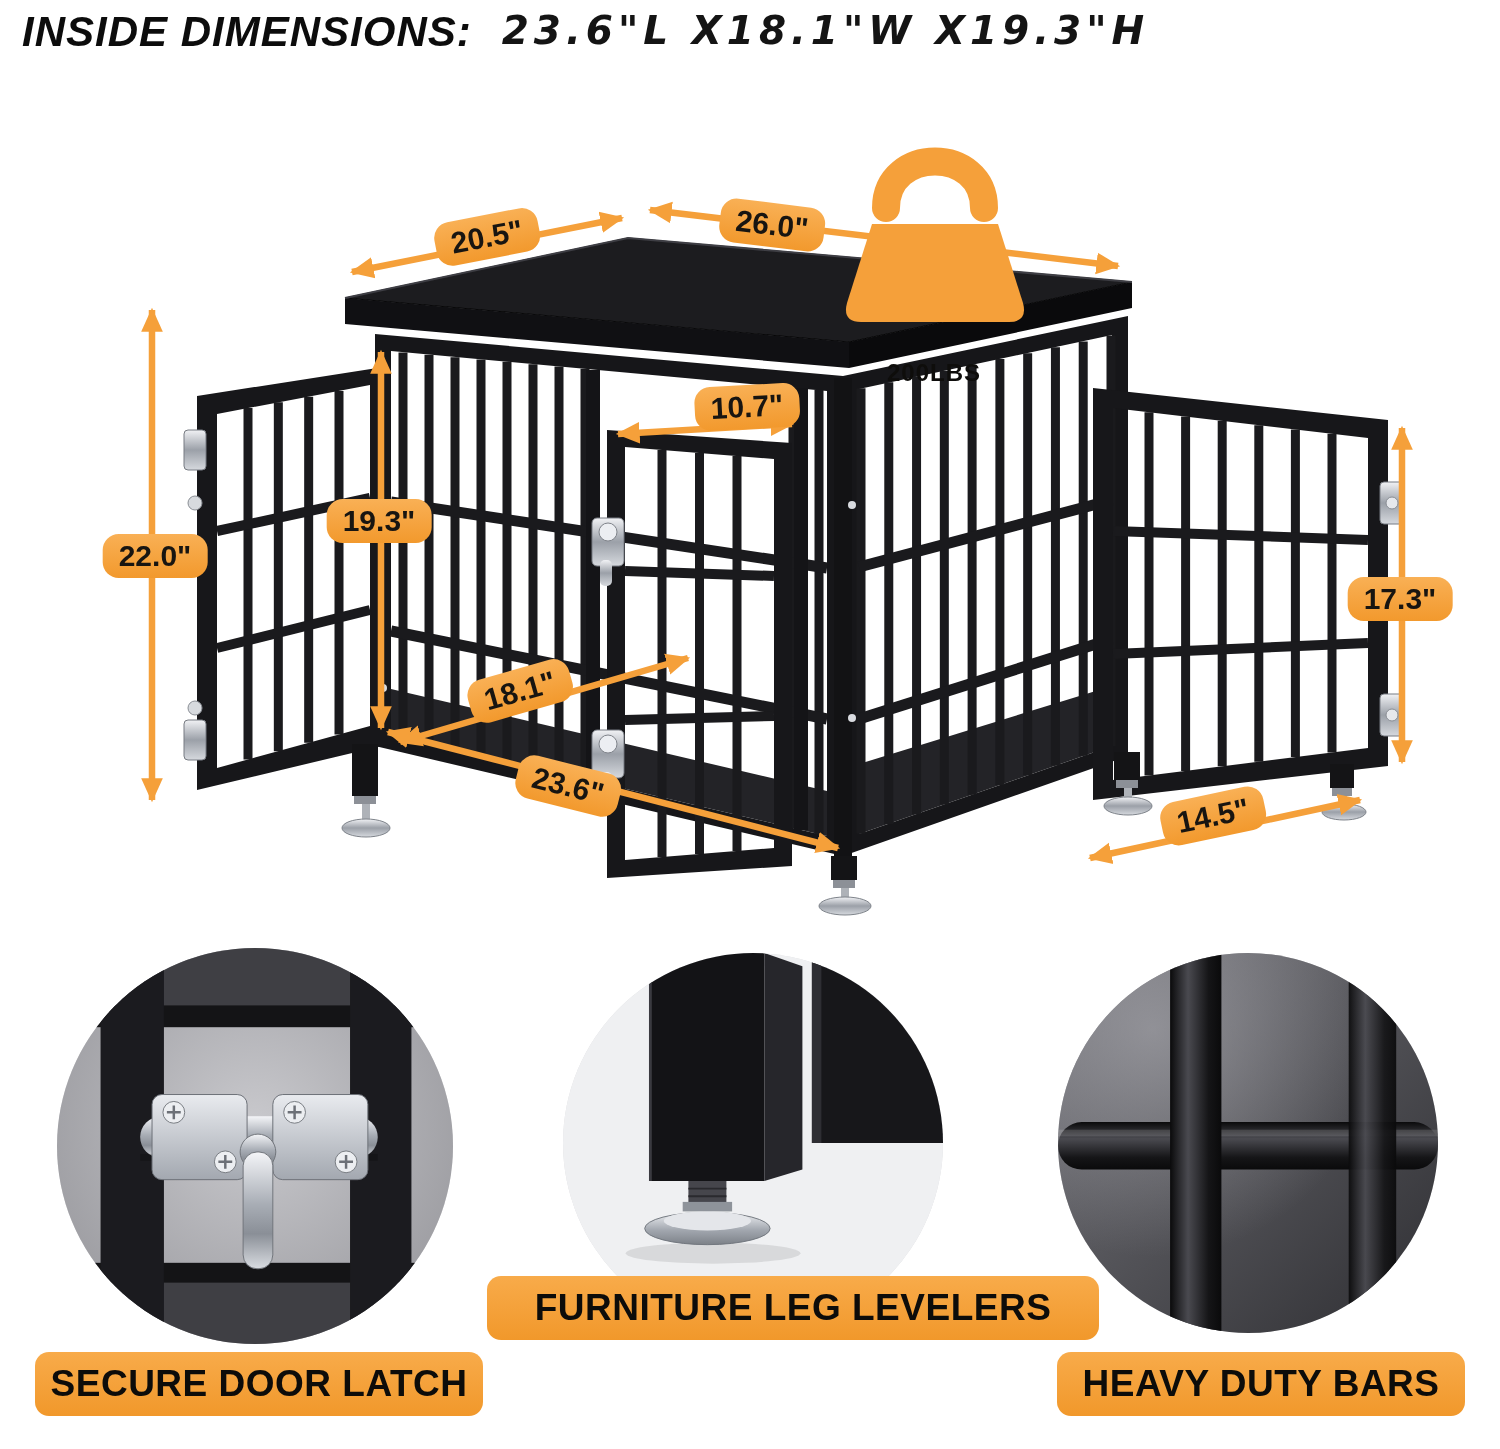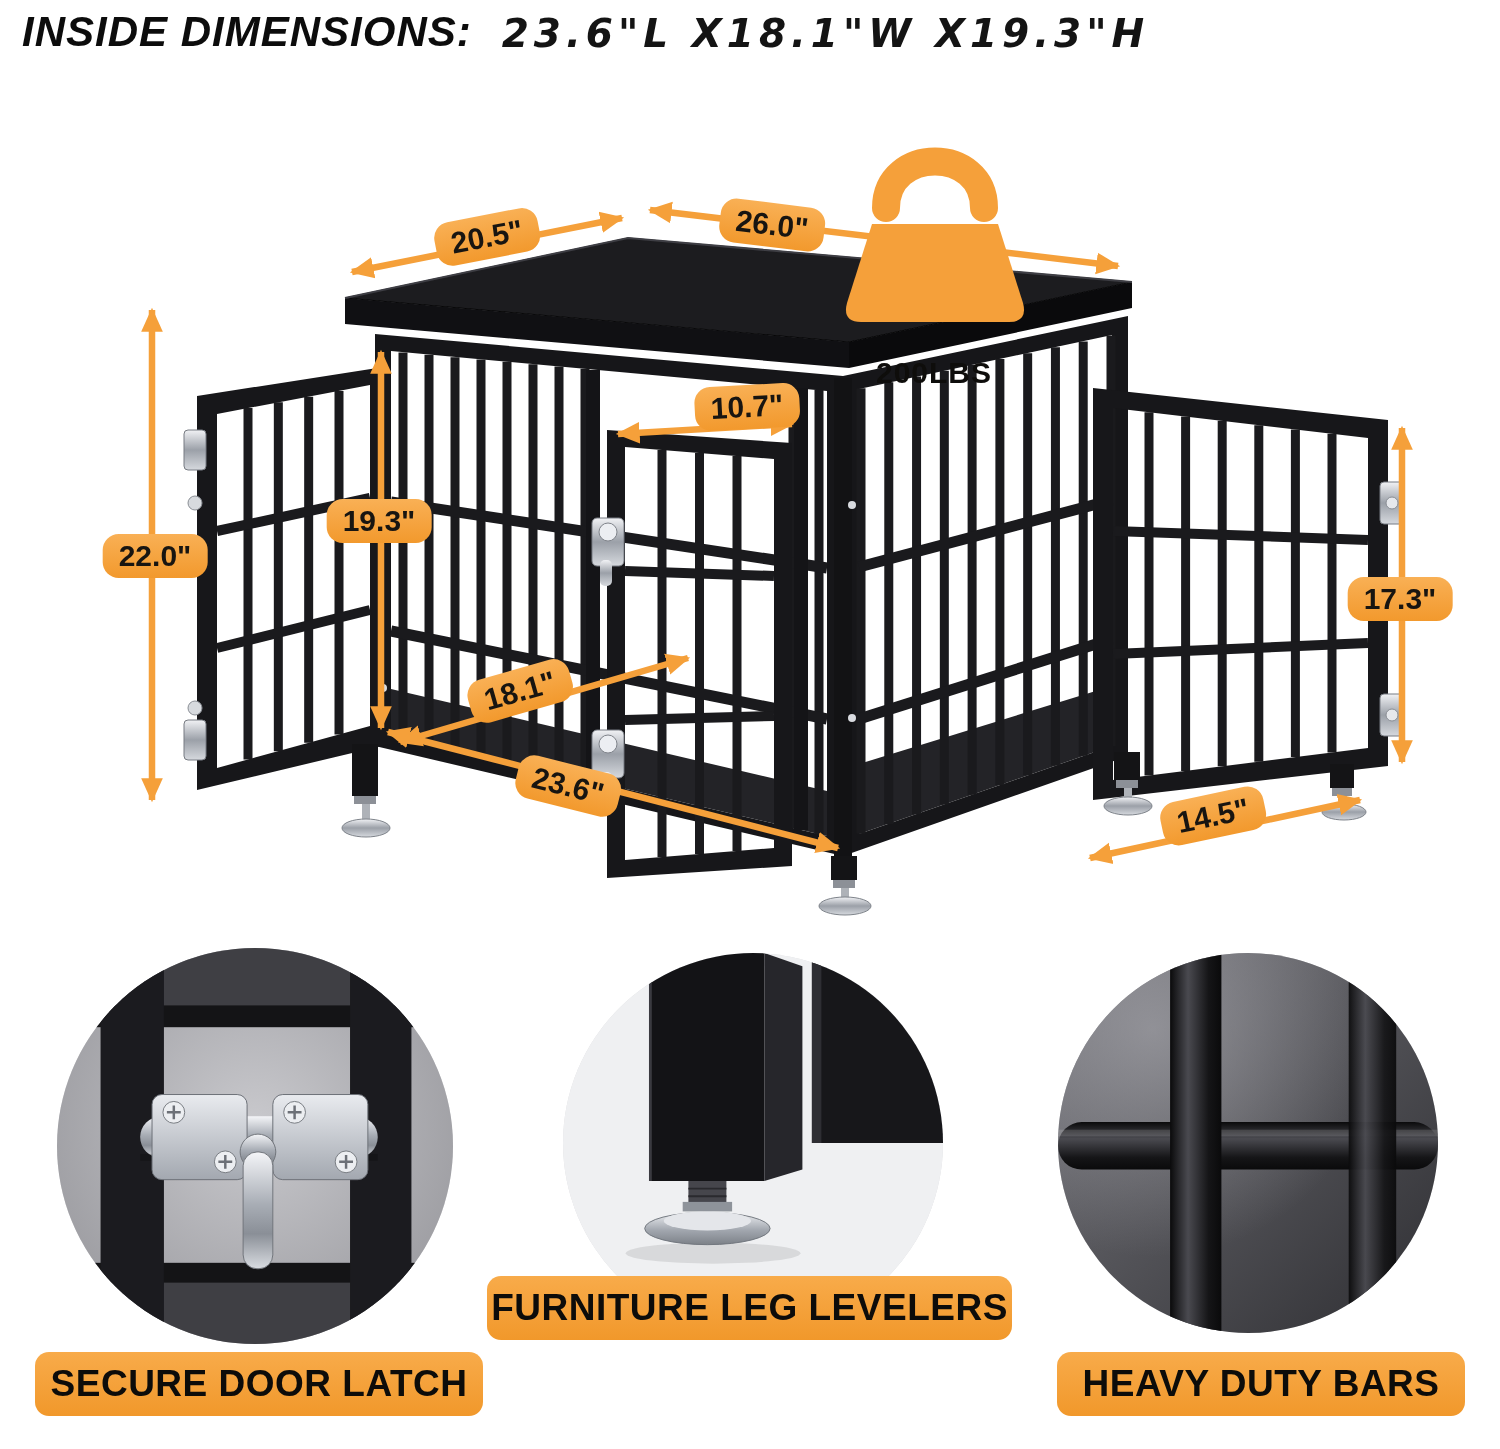--- a/index.html
+++ b/index.html
@@ -1,31 +1,31 @@
 <!DOCTYPE html>
 <html><head>
 <meta charset="utf-8">
 <style>
   html,body{margin:0;padding:0;background:#ffffff;}
   .stage{position:relative;width:1500px;height:1449px;background:#ffffff;overflow:hidden;
          font-family:"Liberation Sans",sans-serif;}
   
-  .header{position:absolute;left:22px;top:8px;display:flex;align-items:flex-end;gap:30px;white-space:nowrap;}
+  .header{position:absolute;left:22px;top:8px;display:flex;align-items:flex-start;gap:30px;white-space:nowrap;}
   .header-label{font-style:italic;font-weight:bold;font-size:42px;color:#0c0c0c;letter-spacing:1px;}
   .header-value{font-style:italic;font-weight:600;font-size:39px;color:#141414;letter-spacing:5px;
                 font-family:"DejaVu Sans",sans-serif;}
   
   .crate-svg{position:absolute;left:0;top:100px;width:1500px;height:860px;}
   
   .dim-pill{position:absolute;transform:translate(-50%,-50%) rotate(var(--r,0deg));
             background:linear-gradient(180deg,#f9b055,#f2992d);
             color:#181511;font-weight:bold;font-size:30px;line-height:1;
             padding:7px 16px;border-radius:16px;white-space:nowrap;}
   .weight-label{position:absolute;transform:translate(-50%,-50%);
-                color:#0e0d0b;font-weight:800;font-size:30px;letter-spacing:1px;white-space:nowrap;}
+                color:#0e0d0b;font-weight:800;font-size:24px;letter-spacing:1px;white-space:nowrap;}
   
   .circle{position:absolute;border-radius:50%;overflow:hidden;background:#dcdcde;}
   .circle svg{display:block;width:100%;height:100%;}
   
   .feature-pill{position:absolute;background:linear-gradient(180deg,#f8ab4a,#f1982b);
                 border-radius:14px;display:flex;align-items:center;justify-content:center;
                 font-weight:800;font-size:37px;color:#0d0c0a;letter-spacing:.5px;white-space:nowrap;}
 </style>
 </head>
 <body>
@@ -318,15 +318,15 @@
       <g>
         <rect x="0" y="178" width="400" height="50" rx="25" fill="url(#tubeH)"></rect>
         <rect x="0" y="186" width="400" height="7" fill="#ffffff22"></rect>
         <rect x="118" y="0" width="54" height="400" fill="url(#tubeV)"></rect>
         <rect x="306" y="0" width="50" height="400" fill="url(#tubeV)" opacity="0.92"></rect>
       </g>
     </svg>
   </div>
 
   <div class="feature-pill" style="left:35px;top:1352px;width:448px;height:64px">SECURE DOOR LATCH</div>
-  <div class="feature-pill" style="left:487px;top:1276px;width:525px;height:64px">FURNITURE LEG LEVELERS</div>
+  <div class="feature-pill" style="left:487px;top:1276px;width:612px;height:64px">FURNITURE LEG LEVELERS</div>
   <div class="feature-pill" style="left:1057px;top:1352px;width:408px;height:64px">HEAVY DUTY BARS</div>
 </div>
 
 </body></html>

